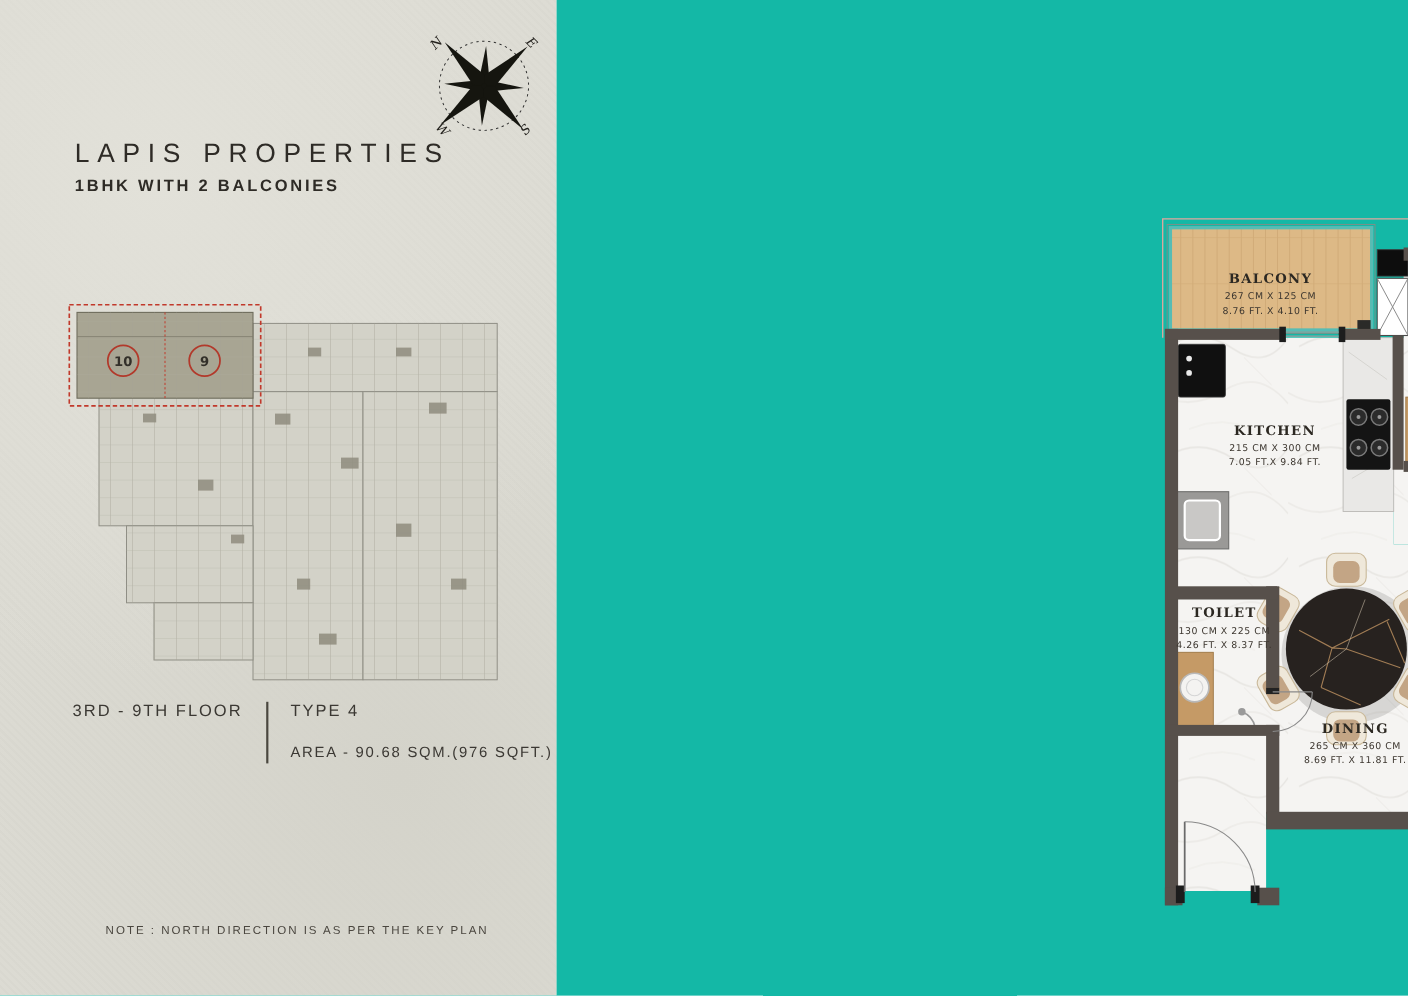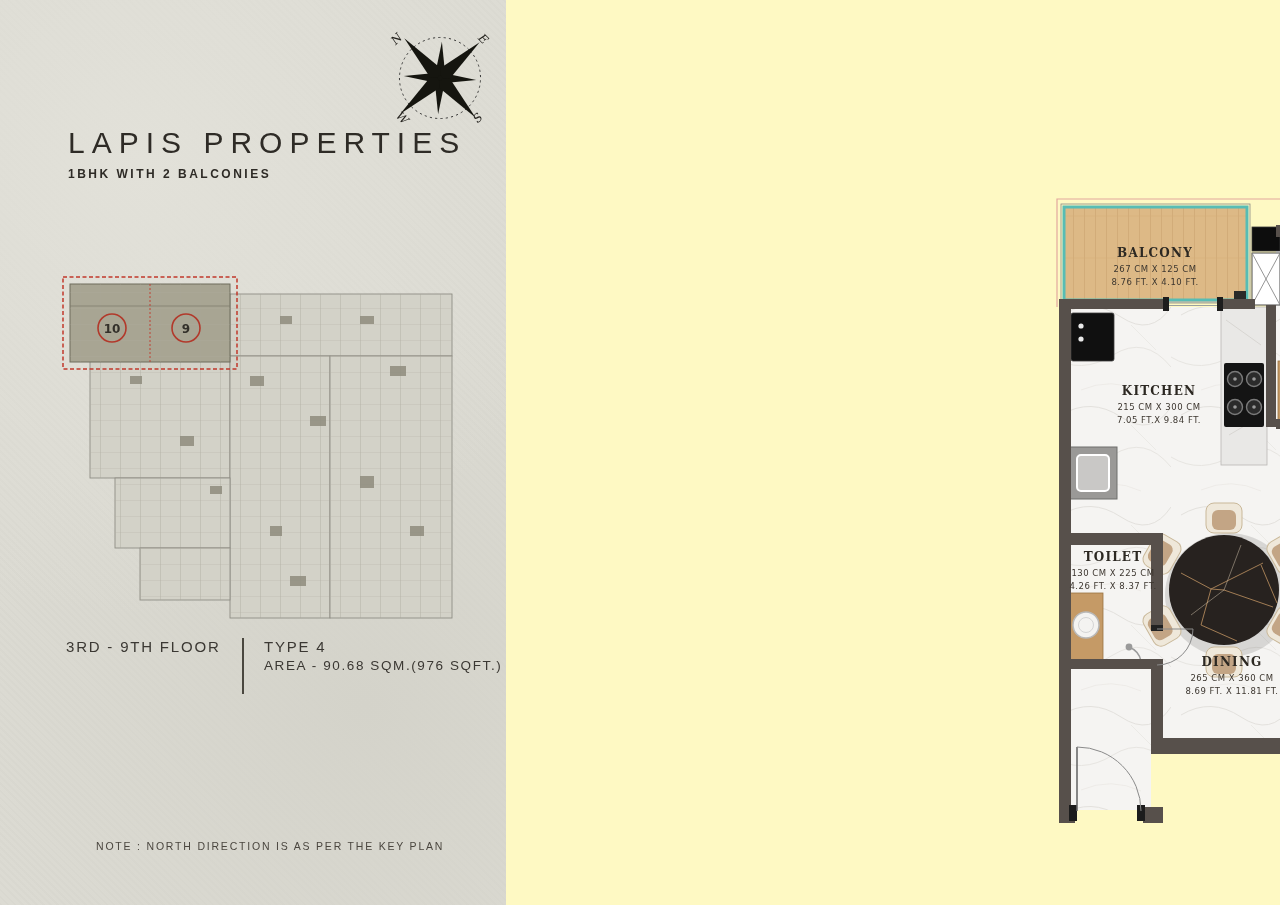--- a/index.html
+++ b/index.html
@@ -4,33 +4,33 @@
 <style>
   html,body{margin:0;padding:0;}
   body{width:1280px;height:905px;overflow:hidden;background:#ffffff;
        font-family:"Liberation Sans",sans-serif;position:relative;}
   .left-panel{position:absolute;left:0;top:0;width:506px;height:905px;
     background-color:#dcdbd3;
     background-image:
       radial-gradient(circle at 28% 18%, #e2e1d9 0%, rgba(226,225,217,0) 55%),
       radial-gradient(circle at 72% 78%, #d4d3ca 0%, rgba(212,211,202,0) 50%),
       repeating-linear-gradient(45deg, rgba(0,0,0,0.015) 0 2px, rgba(0,0,0,0) 2px 5px);}
-  .right-panel{position:absolute;left:506px;top:0;width:774px;height:905px;background:#fef9c3;}
+  .right-panel{position:absolute;left:506px;top:0;width:774px;height:905px;background:#14b8a6;}
   .title-block{position:absolute;left:68px;top:126px;color:#2e2b26;}
-  .title-main{font-size:30px;letter-spacing:7px;font-weight:500;}
-  .title-sub{font-size:12px;letter-spacing:2.5px;font-weight:bold;margin-top:7px;}
+  .title-main{font-size:24px;letter-spacing:7px;font-weight:500;}
+  .title-sub{font-size:15px;letter-spacing:2.5px;font-weight:bold;margin-top:7px;}
   .compass{position:absolute;left:376px;top:14px;}
   .keyplan{position:absolute;left:60px;top:276px;}
   .floor-info{position:absolute;left:66px;top:638px;display:flex;color:#3b3833;}
   .fi-left{width:172px;}
   .fi-divider{width:2px;background:#4a473f;height:56px;margin:0 20px 0 4px;}
   .fi-line1{font-size:15px;letter-spacing:1.8px;font-weight:500;}
   .fi-line2{margin-top:6px;font-size:13.5px;letter-spacing:1.6px;font-weight:500;}
   .fi-big{font-size:28px;font-weight:500;letter-spacing:0;vertical-align:-3px;margin-right:6px;}
-  .fi-right .fi-line2{margin-top:3px;text-align:right;}
+  .fi-right .fi-line2{margin-top:21px;text-align:right;}
   .note{position:absolute;left:96px;top:840px;font-size:10.5px;letter-spacing:1.8px;color:#4a463f;font-weight:500;}
   .floorplan{position:absolute;left:545px;top:195px;}
   .rname{font-family:"DejaVu Serif",serif;font-size:12px;font-weight:bold;letter-spacing:1.2px;
          fill:#2c2822;text-anchor:middle;}
   .rdim{font-family:"DejaVu Sans",sans-serif;font-size:8.5px;letter-spacing:0.5px;fill:#3c362f;text-anchor:middle;}
   .kp-num{font-family:"DejaVu Sans",sans-serif;font-size:12px;font-weight:bold;fill:#33302a;text-anchor:middle;}
   .cp-letter{font-family:"DejaVu Serif",serif;font-style:italic;font-size:11px;fill:#23211d;text-anchor:middle;}
 </style>
 </head>
 <body>

